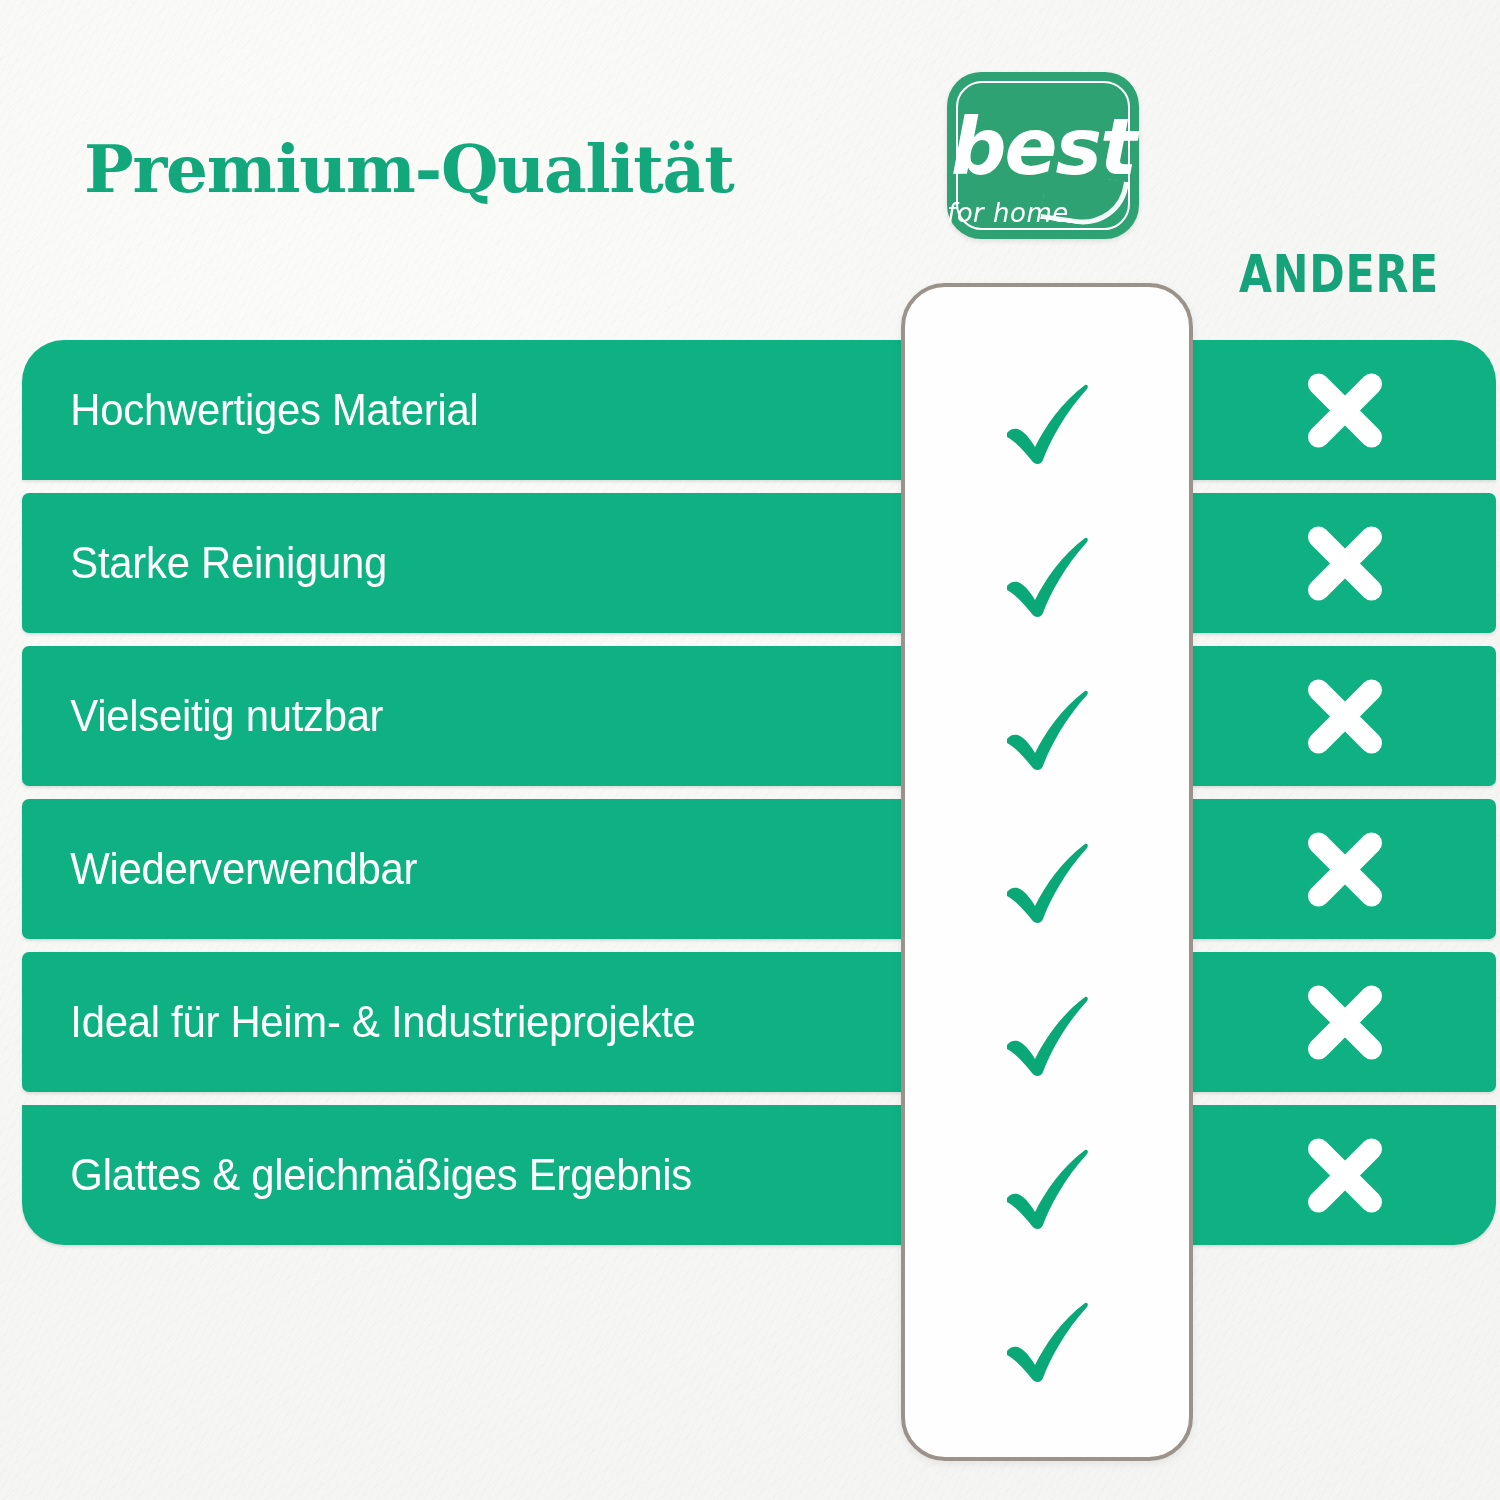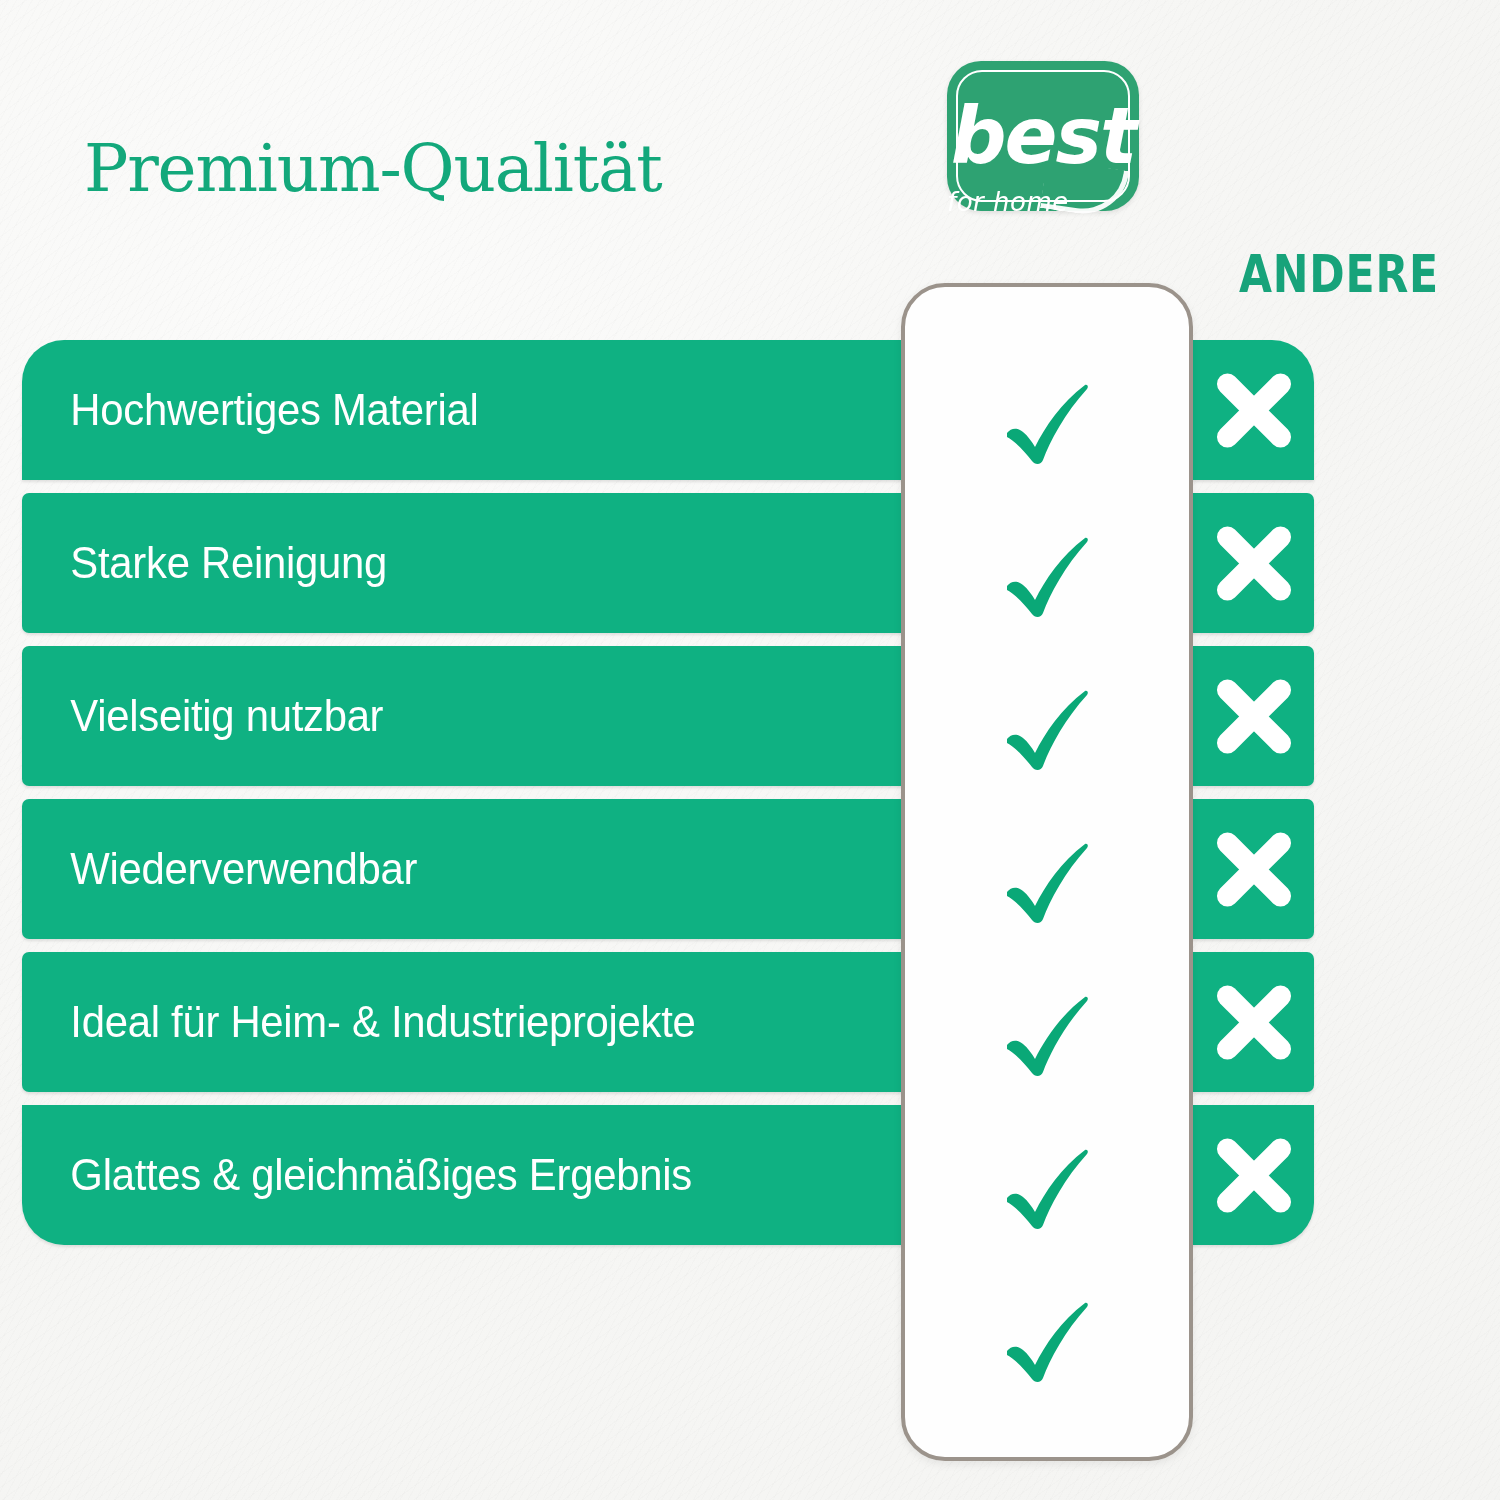--- a/index.html
+++ b/index.html
@@ -43,35 +43,35 @@
     pointer-events: none;
     z-index: 0;
   }
 
   
   #page-title {
     position: absolute;
     left: 84px;
     top: 130px;
     font-family: "DejaVu Serif", "Liberation Serif", serif;
-    font-weight: normal;
+    font-weight: bold;
     font-size: 66px;
     letter-spacing: -1.2px;
     color: #13a87b;
     white-space: nowrap;
     z-index: 4;
   }
 
   
   #logo {
     position: absolute;
     left: 947px;
-    top: 61px;
+    top: 72px;
     width: 192px;
-    height: 150px;
+    height: 167px;
     background: #2ea272;
     border-radius: 34px;
     z-index: 6;
     box-shadow: 0 2px 5px rgba(0,0,0,0.10);
   }
   #logo .inner-frame {
     position: absolute;
     left: 9px;
     top: 9px;
     right: 9px;
@@ -133,21 +133,21 @@
     color: #17a37a;
     transform: scaleX(0.82);
     z-index: 4;
   }
 
   
   #compare-table {
     position: absolute;
     left: 22px;
     top: 340px;
-    width: 1292px;
+    width: 1474px;
     z-index: 2;
   }
   .feature-row {
     position: relative;
     height: 140px;
     margin-bottom: 13px;
     background: #0fb182;
     display: flex;
     align-items: center;
     box-shadow: 0 2px 3px rgba(0,0,0,0.10);

